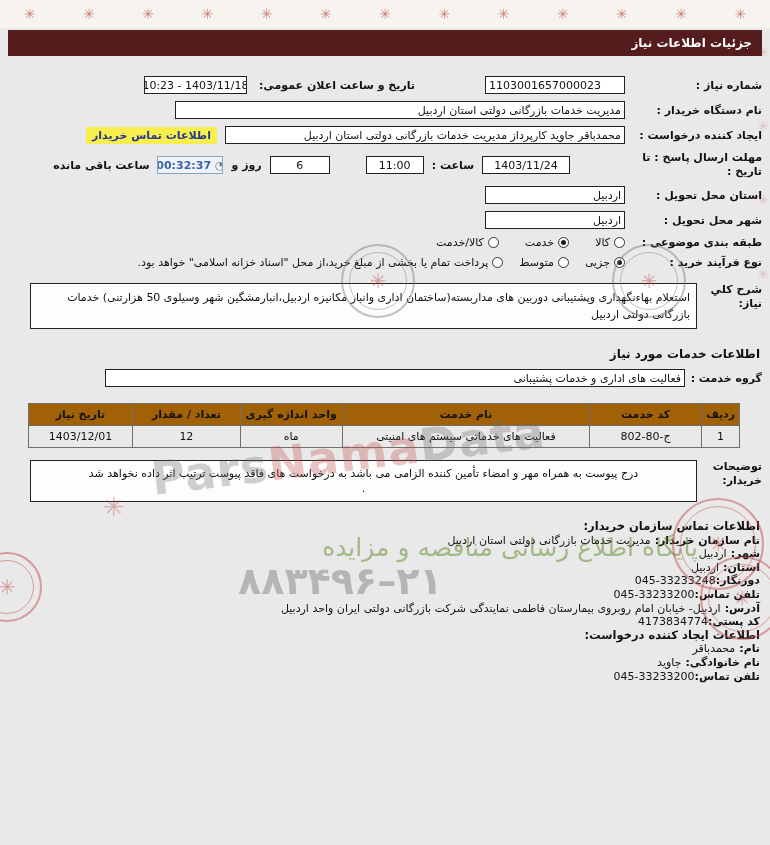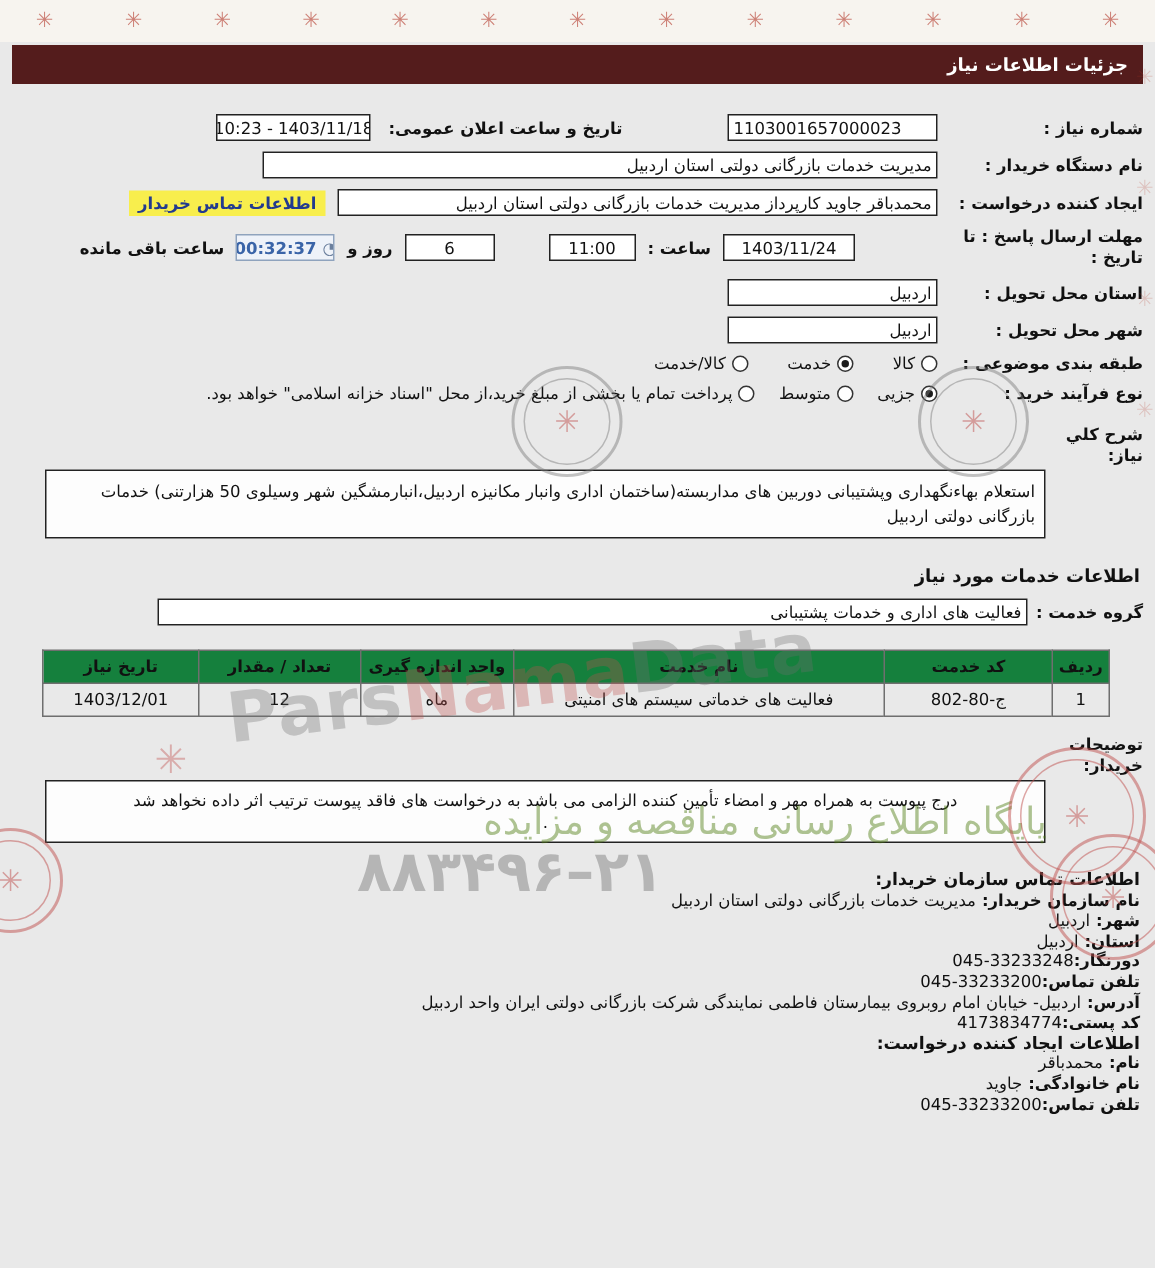--- a/index.html
+++ b/index.html
@@ -68,29 +68,29 @@
   .opts.tight { gap: 16px; }
   .opt { display: flex; align-items: center; gap: 4px; white-space: nowrap; cursor: pointer; }
   .radio {
     width: 11px; height: 11px; border: 1px solid #333; border-radius: 50%;
     background: #fff; display: inline-block; position: relative; flex: none;
   }
   .radio.on::after { content: ""; position: absolute; inset: 2px; background: #1c1c1c; border-radius: 50%; }
 
   .bigbox {
     background: #fdfdfd; border: 1px solid #222; width: 667px;
-    padding: 5px 6px; line-height: 17px; min-height: 46px; margin-top: 30px;
+    padding: 5px 6px; line-height: 17px; min-height: 46px;
   }
   .bigbox.notes { min-height: 36px; text-align: center; line-height: 15px; }
 
   .sectitle { font-weight: bold; font-size: 12px; text-align: right; margin: 18px 10px 0; }
 
   .tbl { width: 712px; margin: 16px 30px 0 28px; border-collapse: collapse; }
   .tbl th, .tbl td { border: 1px solid #6f6f6f; text-align: center; padding: 4px 2px; font-size: 11px; }
-  .tbl th { background: #15803d; font-weight: bold; margin-left: 33px; }
+  .tbl th { background: #a16207; font-weight: bold; margin-left: 33px; }
 
   .info { margin: 18px 10px 0; text-align: right; }
   .iline { line-height: 13.6px; }
   .ititle { font-weight: bold; font-size: 11.5px; }
   .ilabel { font-weight: bold; text-align: right; }
   .ival { margin-inline-start: 4px; }
 
   
   .wm { position: absolute; inset: 0; pointer-events: none; z-index: 6; overflow: hidden; }
   .wm-brand {

